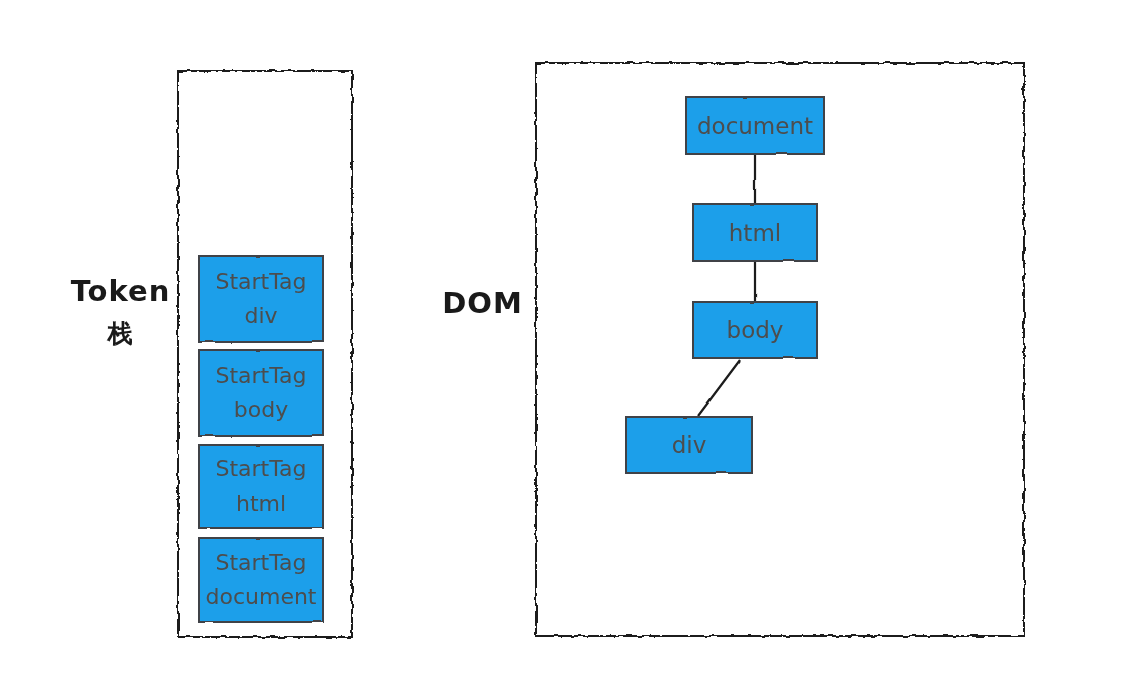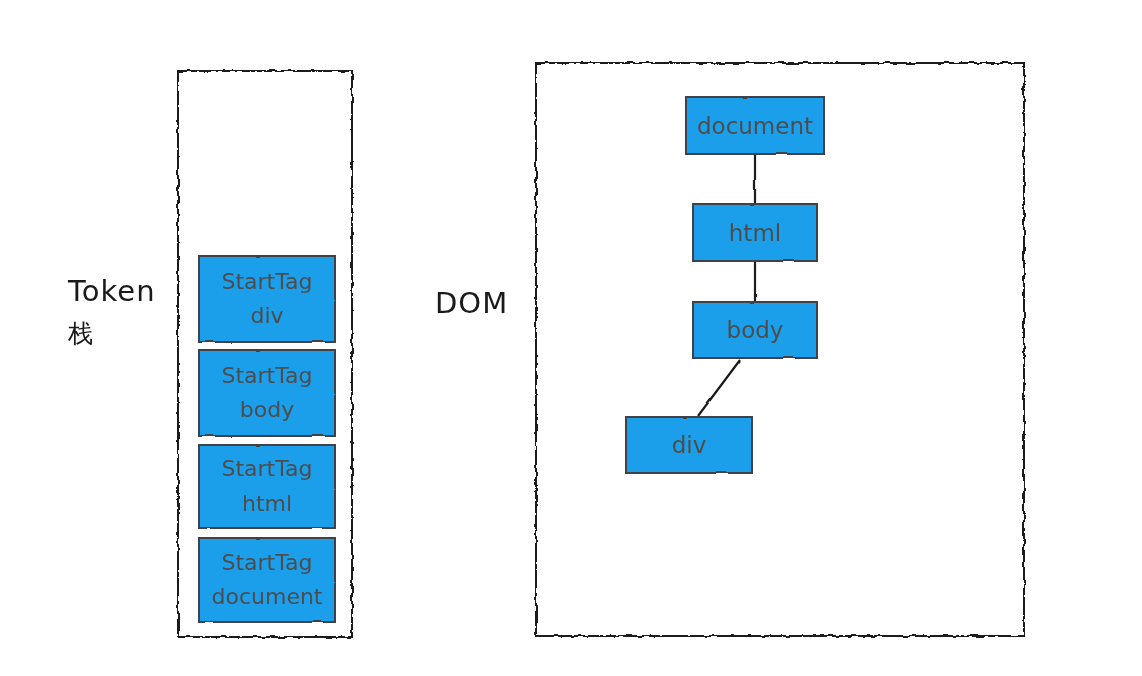--- a/index.html
+++ b/index.html
@@ -24,33 +24,33 @@
     position:absolute;
     border:2.5px solid var(--outline);
     background:transparent;
     filter:url(#rough-border);
   }
   
   .side-label{
     position:absolute;
     color:var(--label-text);
     font-size:29px;
-    font-weight:400;
+    font-weight:700;
     letter-spacing:1px;
-    text-align:left;
+    text-align:center;
   }
   .side-label .cjk{
     font-size:25px;
     margin-top:9px;
   }
   
   .sbox{
     position:absolute;
     left:198px;
-    width:138px;
+    width:126px;
     height:87px;
     z-index:1;
     display:flex;
     flex-direction:column;
     align-items:center;
     justify-content:center;
     font-size:22px;
     line-height:1.55;
     color:var(--node-text);
     text-align:center;

